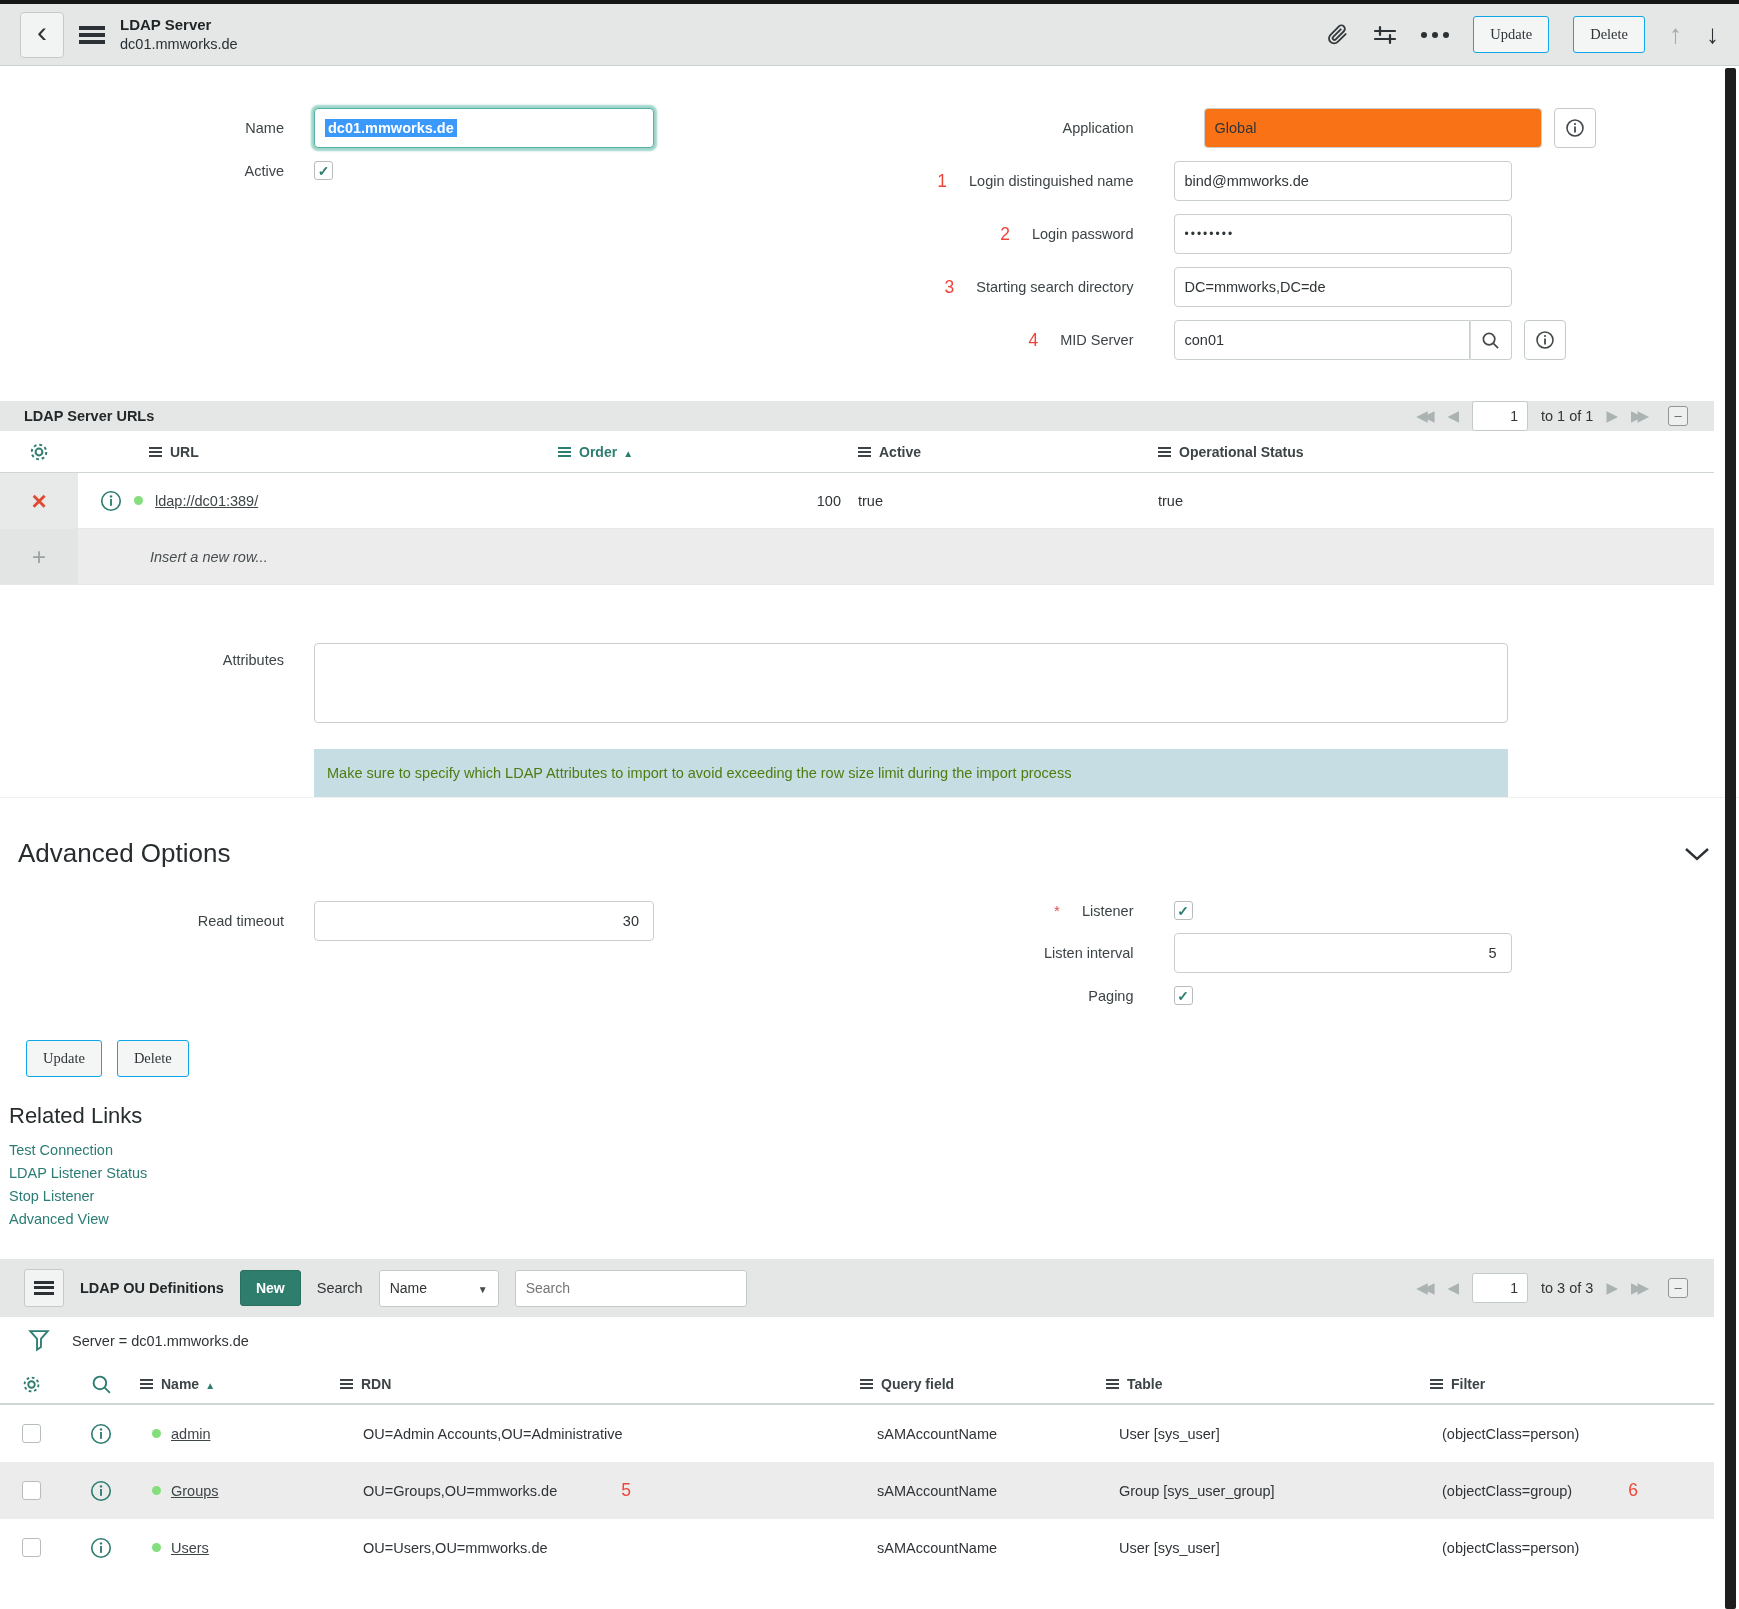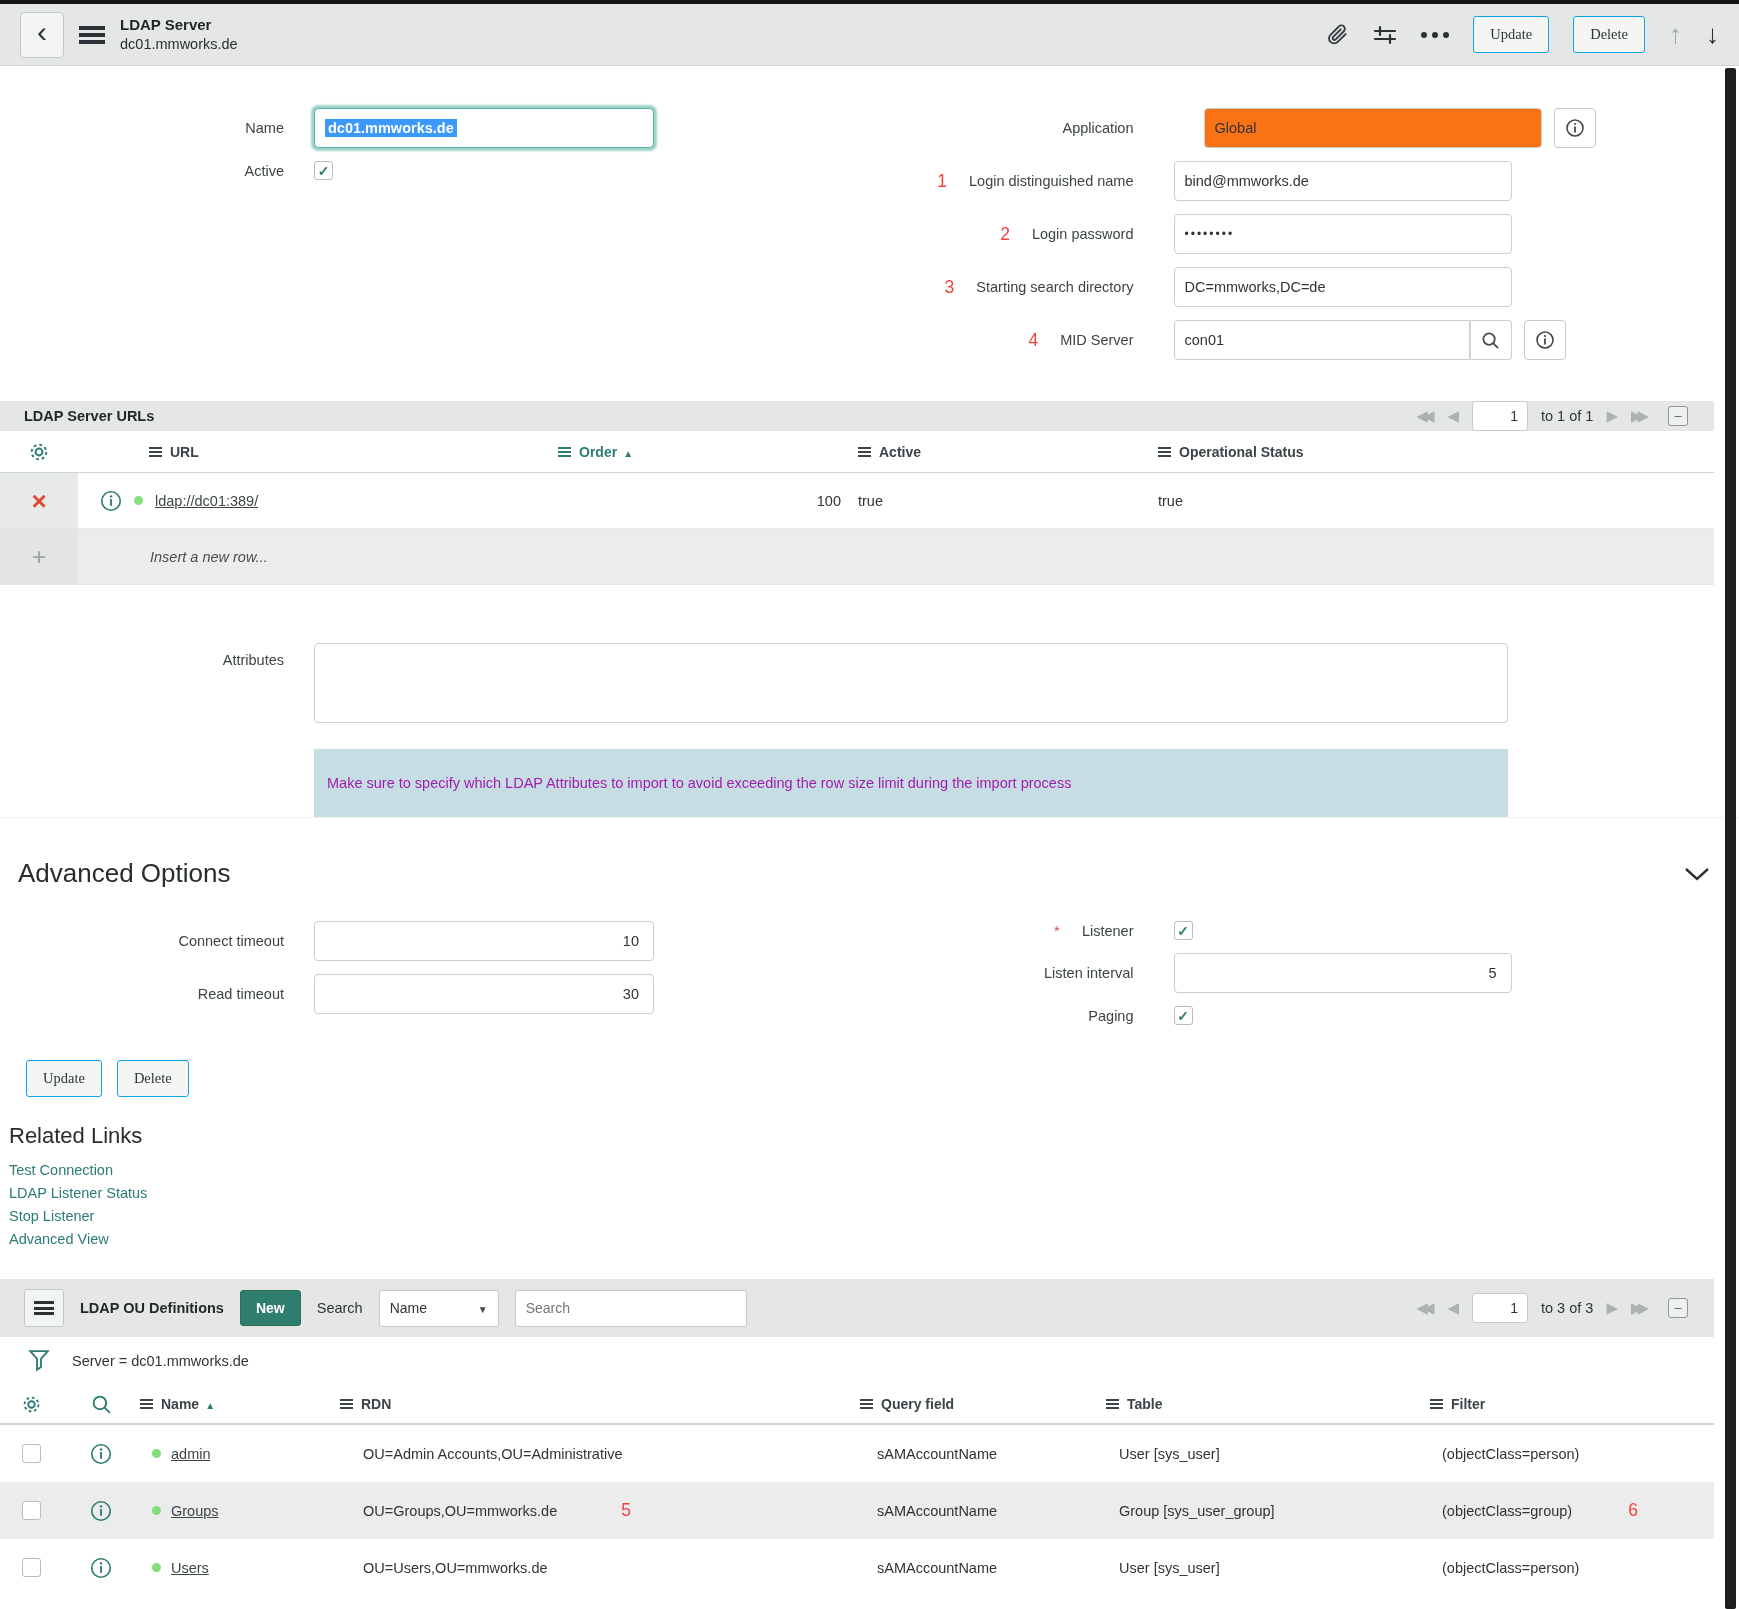--- a/index.html
+++ b/index.html
@@ -87,21 +87,21 @@
   .gdot { width:9px; height:9px; border-radius:50%; background:#84de7c; flex:0 0 9px; }
   .rowlink { color:#3e4648; text-decoration:underline; }
   .insert-cell { background:#ececec; font-style:italic; color:#474e50; padding-left:72px;
                  grid-column:2 / -1; height:56px; display:flex; align-items:center; border-bottom:1px solid #e6e9e9; }
 
   
   .attr-row { display:flex; margin-top:58px; }
   .attr-row .lbl { align-items:flex-start; padding-top:9px; }
   .ta { width:1194px; height:80px; border:1px solid #c9cfcf; border-radius:4px; background:#fff;
         resize:none; font-family:inherit; }
-  .hint { margin:26px 0 0 314px; width:1194px; background:#c6dee3; padding:26px 13px; font-size:14.5px; color:#a21caf; }
+  .hint { margin:26px 0 0 314px; width:1194px; background:#c6dee3; padding:16px 13px; font-size:14.5px; color:#4d7c0f; }
 
   
   .adv-hd { display:flex; align-items:center; padding:40px 28px 26px 18px; border-top:1px solid #f0f0f0; }
   .adv-hd h2 { margin:0; font-size:26px; font-weight:400; color:#272c2e; }
   .chev { margin-left:auto; }
   .btn-row { display:flex; gap:15px; padding:22px 0 0 26px; }
 
   
   .related { padding:26px 0 0 9px; }
   .related h3 { margin:0 0 10px 0; font-size:22px; font-weight:400; color:#272c2e; }
@@ -313,24 +313,20 @@
   <h2>Advanced Options</h2>
   <span class="chev">
     <svg width="28" height="16" viewBox="0 0 28 16">
         <polyline points="3,3 14,13 25,3" fill="none" stroke="#2b3134" stroke-width="2.4"></polyline>
       </svg>
   </span>
 </div>
 <div class="form-top" style="padding-top:6px;">
   <div class="col">
     <div class="frow">
-      <div class="lbl">Connect timeout</div>
-      <div class="inp num" style="width:340px;">10</div>
-    </div>
-    <div class="frow">
       <div class="lbl">Read timeout</div>
       <div class="inp num" style="width:340px;">30</div>
     </div>
   </div>
   <div class="col rcol">
     <div class="frow">
       <div class="lbl">
           <span class="req">*</span>
           <span>Listener</span>
         </div>

